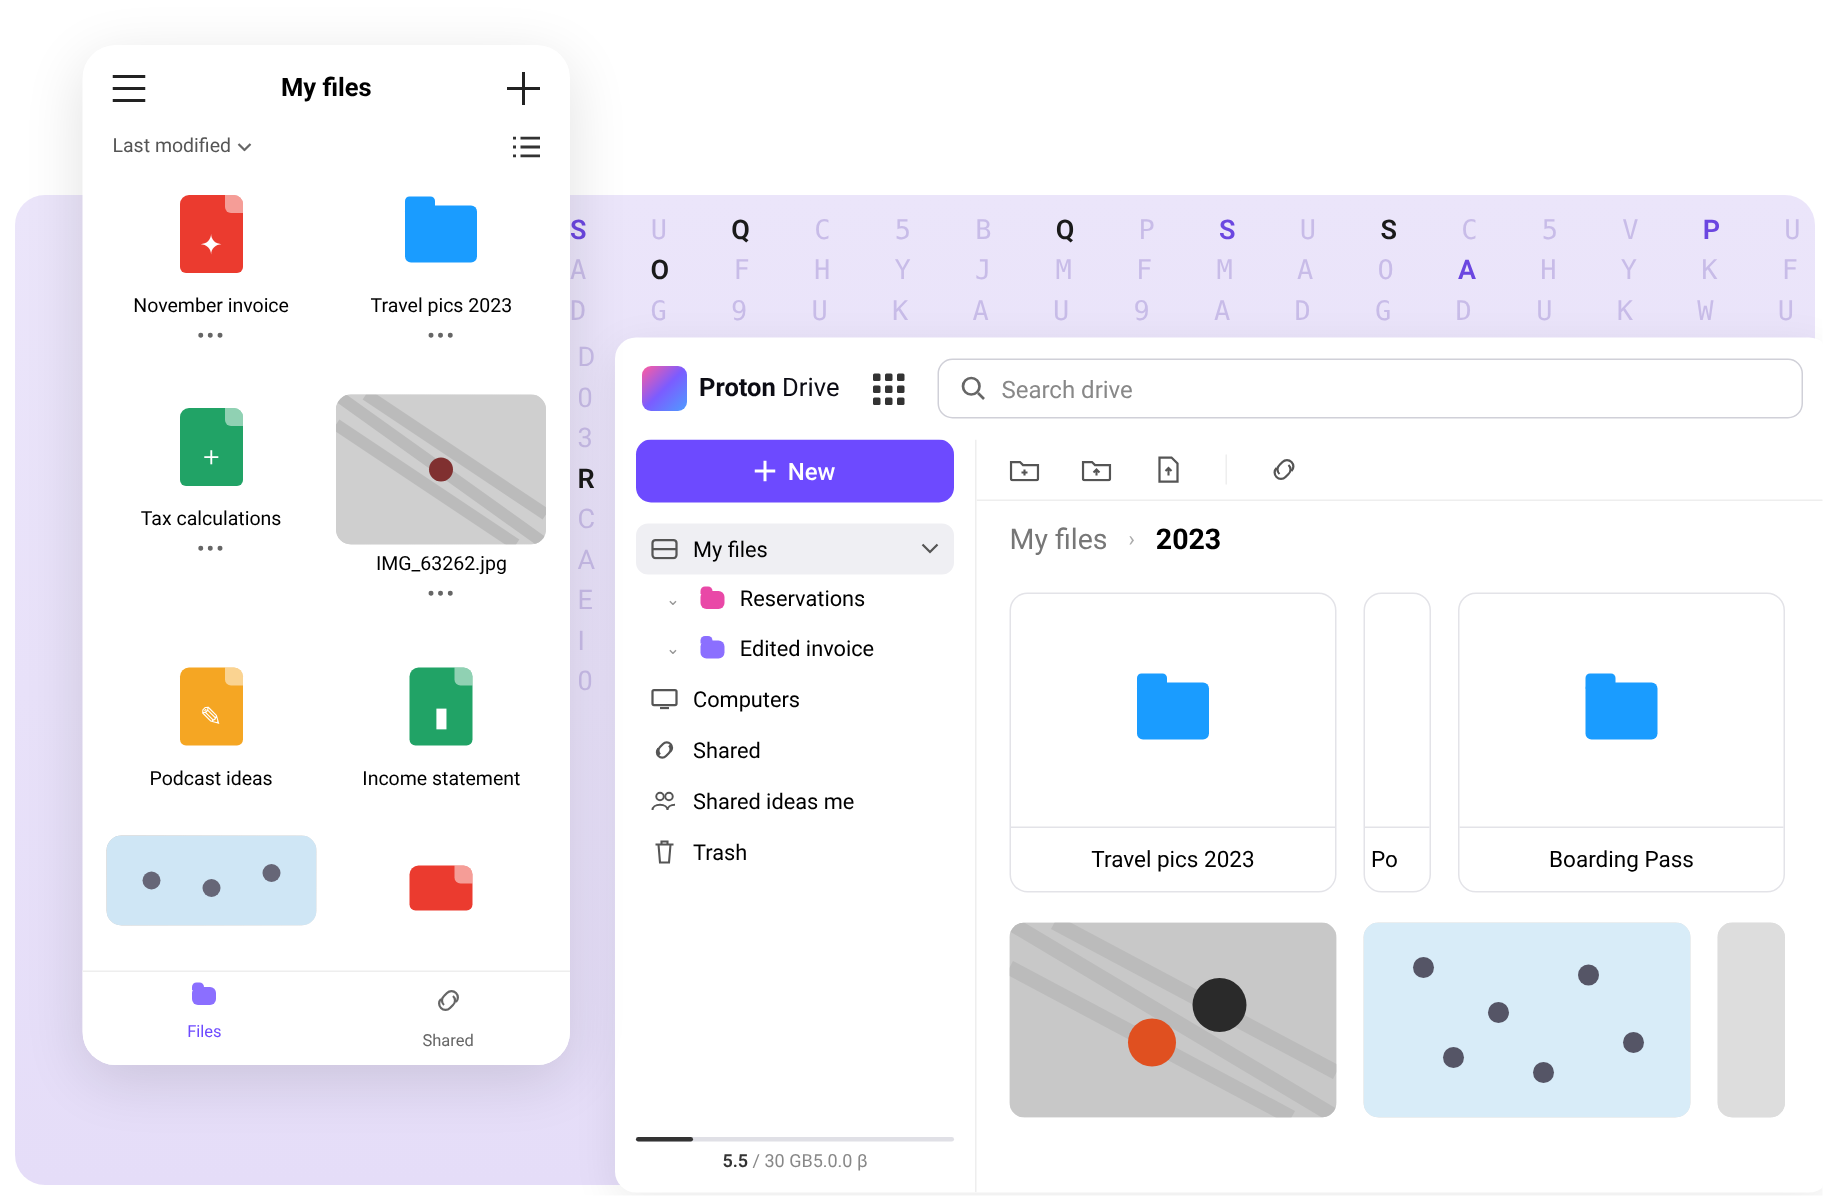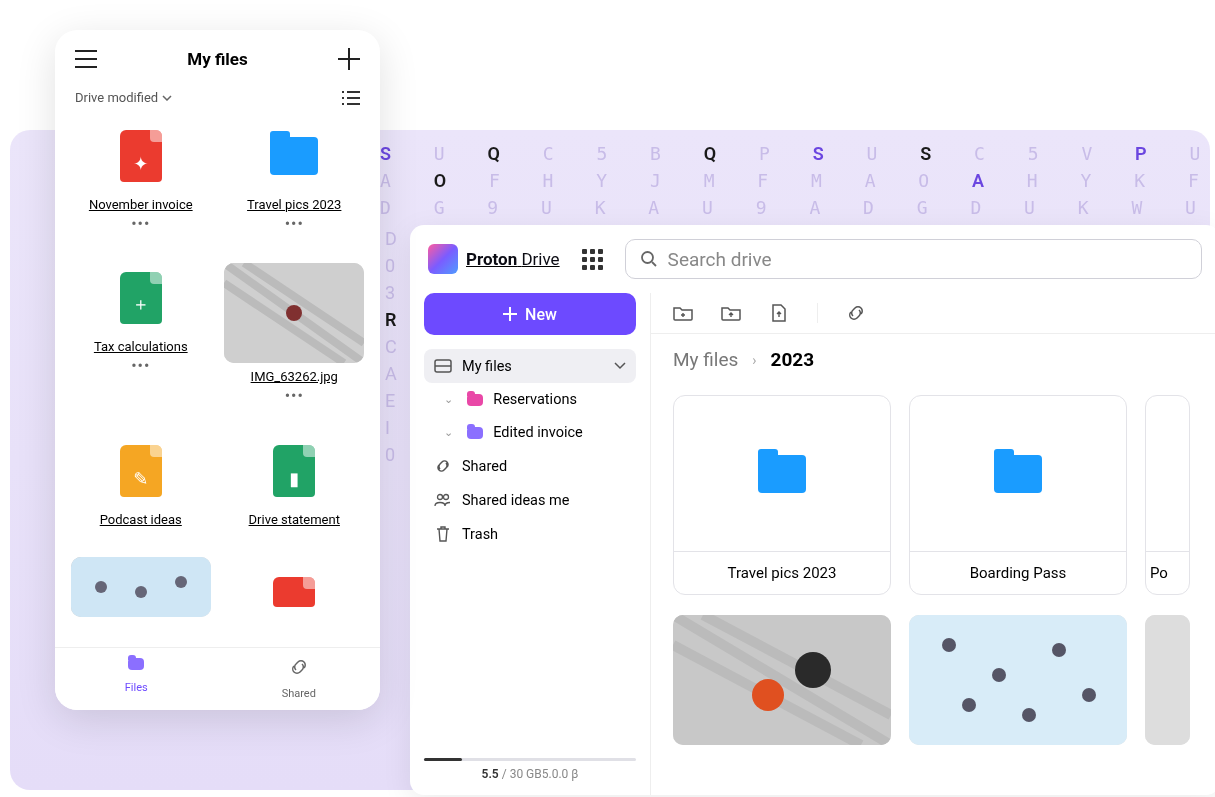--- a/index.html
+++ b/index.html
@@ -79,21 +79,21 @@
 .mobile-grid {
   flex: 1;
   display: grid;
   grid-template-columns: 1fr 1fr;
   gap: 10px 10px;
   padding: 0 14px;
   overflow: hidden;
 }
 .file-item { display: flex; flex-direction: column; align-items: center; }
 .file-icon-box { width: 85px; height: 70px; display: flex; align-items: center; justify-content: center; }
-.file-name { font-size: 13px; text-align: center; margin-top: 6px; text-decoration: underline; }
+.file-name { font-size: 13px; text-align: center; margin-top: 6px; }
 .file-menu { font-size: 16px; color: #666; margin-top: 2px; letter-spacing: 1px; }
 .thumb-box { background: linear-gradient(135deg,#c0c0c0,#e0e0e0); border-radius: 10px; width: 140px; height: 100px; position: relative; overflow: hidden; }
 
 .mobile-tabbar {
   display: flex;
   border-top: 1px solid #eee;
   background: #fff;
 }
 .tab-item { flex: 1; display: flex; flex-direction: column; align-items: center; padding: 10px 0; font-size: 11px; color: #666; gap: 11px; }
 .tab-item.active { color: #6d4aff; }
@@ -112,28 +112,28 @@
   display: flex;
   flex-direction: column;
   overflow: hidden;
 }
 .desktop-topbar {
   display: flex;
   align-items: center;
   padding: 14px 18px;
   gap: 18px;
 }
-.logo-box { display: flex; align-items: center; gap: 8px; text-decoration: underline; }
+.logo-box { display: flex; align-items: center; gap: 8px; }
 .logo-sq { width: 30px; height: 30px; border-radius: 6px; background: linear-gradient(135deg, #ff5c9f, #7b5cff, #4f9cff); }
 .logo-text { font-size: 17px; color: #0c0c14; }
 .logo-text b { font-weight: 700; }
 .apps-icon { display: grid; grid-template-columns: repeat(3, 5px); grid-template-rows: repeat(3, 5px); gap: 3px; padding: 4px; cursor: pointer; }
 .apps-icon span { background: #333; border-radius: 1px; }
 .search-box { flex: 1; border: 1px solid #d0d0d8; border-radius: 10px; height: 40px; display: flex; align-items: center; padding: 0 14px; gap: 10px; }
-.search-input { border: none; outline: none; font-size: 19px; flex: 1; color: #c2410c; background: transparent; }
+.search-input { border: none; outline: none; font-size: 16px; flex: 1; color: #c2410c; background: transparent; }
 .search-input::placeholder { color: #888; }
 
 .desktop-body { display: flex; flex: 1; overflow: hidden; }
 .sidebar { width: 240px; padding: 0 14px 14px; display: flex; flex-direction: column; }
 .new-btn {
   background: #6d4aff;
   color: #fff;
   border: none;
   border-radius: 10px;
   height: 42px;
@@ -242,21 +242,21 @@
     <div class="mobile-title">My files</div>
     <div>
       <svg width="22" height="22" viewBox="0 0 22 22">
           <path d="M11 0v22M0 11h22" stroke="#222" stroke-width="2"></path>
         </svg>
     </div>
   </div>
 
   <div class="mobile-subheader">
     <div class="sort-label">
-      <span>Drive modified</span>
+      <span>Last modified</span>
       <svg width="10" height="6" viewBox="0 0 10 6">
           <path d="M1 1l4 4 4-4" stroke="#666" stroke-width="1.5" fill="none"></path>
         </svg>
     </div>
     <div>
       <svg width="18" height="14" viewBox="0 0 18 14">
           <path d="M0 1h2M5 1h13M0 7h2M5 7h13M0 13h2M5 13h13" stroke="#333" stroke-width="2"></path>
         </svg>
     </div>
   </div>
@@ -305,21 +305,21 @@
           </div>
         </div>
       <div class="file-name">Podcast ideas</div>
     </div>
     <div class="file-item">
       <div class="file-icon-box">
           <div class="fi green">
             <div class="glyph">▮</div>
           </div>
         </div>
-      <div class="file-name">Drive statement</div>
+      <div class="file-name">Income statement</div>
     </div>
     <div class="file-item">
       <div class="thumb-box" style="height:60px">
         <svg width="140" height="60" viewBox="0 0 140 60">
             <rect width="140" height="60" fill="#cfe6f5"></rect>
             <circle cx="30" cy="30" r="6" fill="#667"></circle>
             <circle cx="70" cy="35" r="6" fill="#667"></circle>
             <circle cx="110" cy="25" r="6" fill="#667"></circle>
           </svg>
       </div>
@@ -400,20 +400,29 @@
         <span>Reservations</span>
       </div>
       <div class="side-item sub">
         <span class="side-expand">⌄</span>
         <div class="folder-ico small purple"></div>
         <span>Edited invoice</span>
       </div>
 
       <div class="side-item">
         <span class="side-icon">
+          <svg width="18" height="14" viewBox="0 0 18 14">
+              <rect x="1" y="1" width="16" height="10" rx="1" stroke="#555" stroke-width="1.5" fill="none"></rect>
+              <path d="M6 13h6" stroke="#555" stroke-width="1.5"></path>
+            </svg>
+        </span>
+        <span>Computers</span>
+      </div>
+      <div class="side-item">
+        <span class="side-icon">
           <svg width="16" height="16" viewBox="0 0 16 16">
               <path d="M5 11a3.5 3.5 0 010-5l2-2a3.5 3.5 0 015 5M11 5a3.5 3.5 0 010 5l-2 2a3.5 3.5 0 01-5-5" stroke="#555" stroke-width="1.5" fill="none"></path>
             </svg>
         </span>
         <span>Shared</span>
       </div>
       <div class="side-item">
         <span class="side-icon">
           <svg width="18" height="14" viewBox="0 0 18 14">
               <circle cx="6" cy="4" r="2.5" stroke="#555" stroke-width="1.3" fill="none"></circle>
@@ -477,29 +486,29 @@
         <span class="current">2023</span>
       </div>
 
       <div class="folder-grid">
         <div class="folder-card">
           <div class="folder-preview">
               <div class="folder-ico"></div>
             </div>
           <div class="folder-label">Travel pics 2023</div>
         </div>
+        <div class="folder-card partial">
+          <div class="folder-preview"></div>
+          <div class="folder-label">Po</div>
+        </div>
         <div class="folder-card">
           <div class="folder-preview">
               <div class="folder-ico"></div>
             </div>
           <div class="folder-label">Boarding Pass</div>
-        </div>
-        <div class="folder-card partial">
-          <div class="folder-preview"></div>
-          <div class="folder-label">Po</div>
         </div>
       </div>
 
       <div class="image-row">
         <div class="image-thumb">
           <svg width="218" height="130" viewBox="0 0 218 130">
               <rect width="218" height="130" fill="#c8c8c8"></rect>
               <path d="M0 0L218 130M0 30L188 130M30 0L218 100" stroke="#bbb" stroke-width="10"></path>
               <circle cx="140" cy="55" r="18" fill="#2a2a2a"></circle>
               <circle cx="95" cy="80" r="16" fill="#e05020"></circle>

